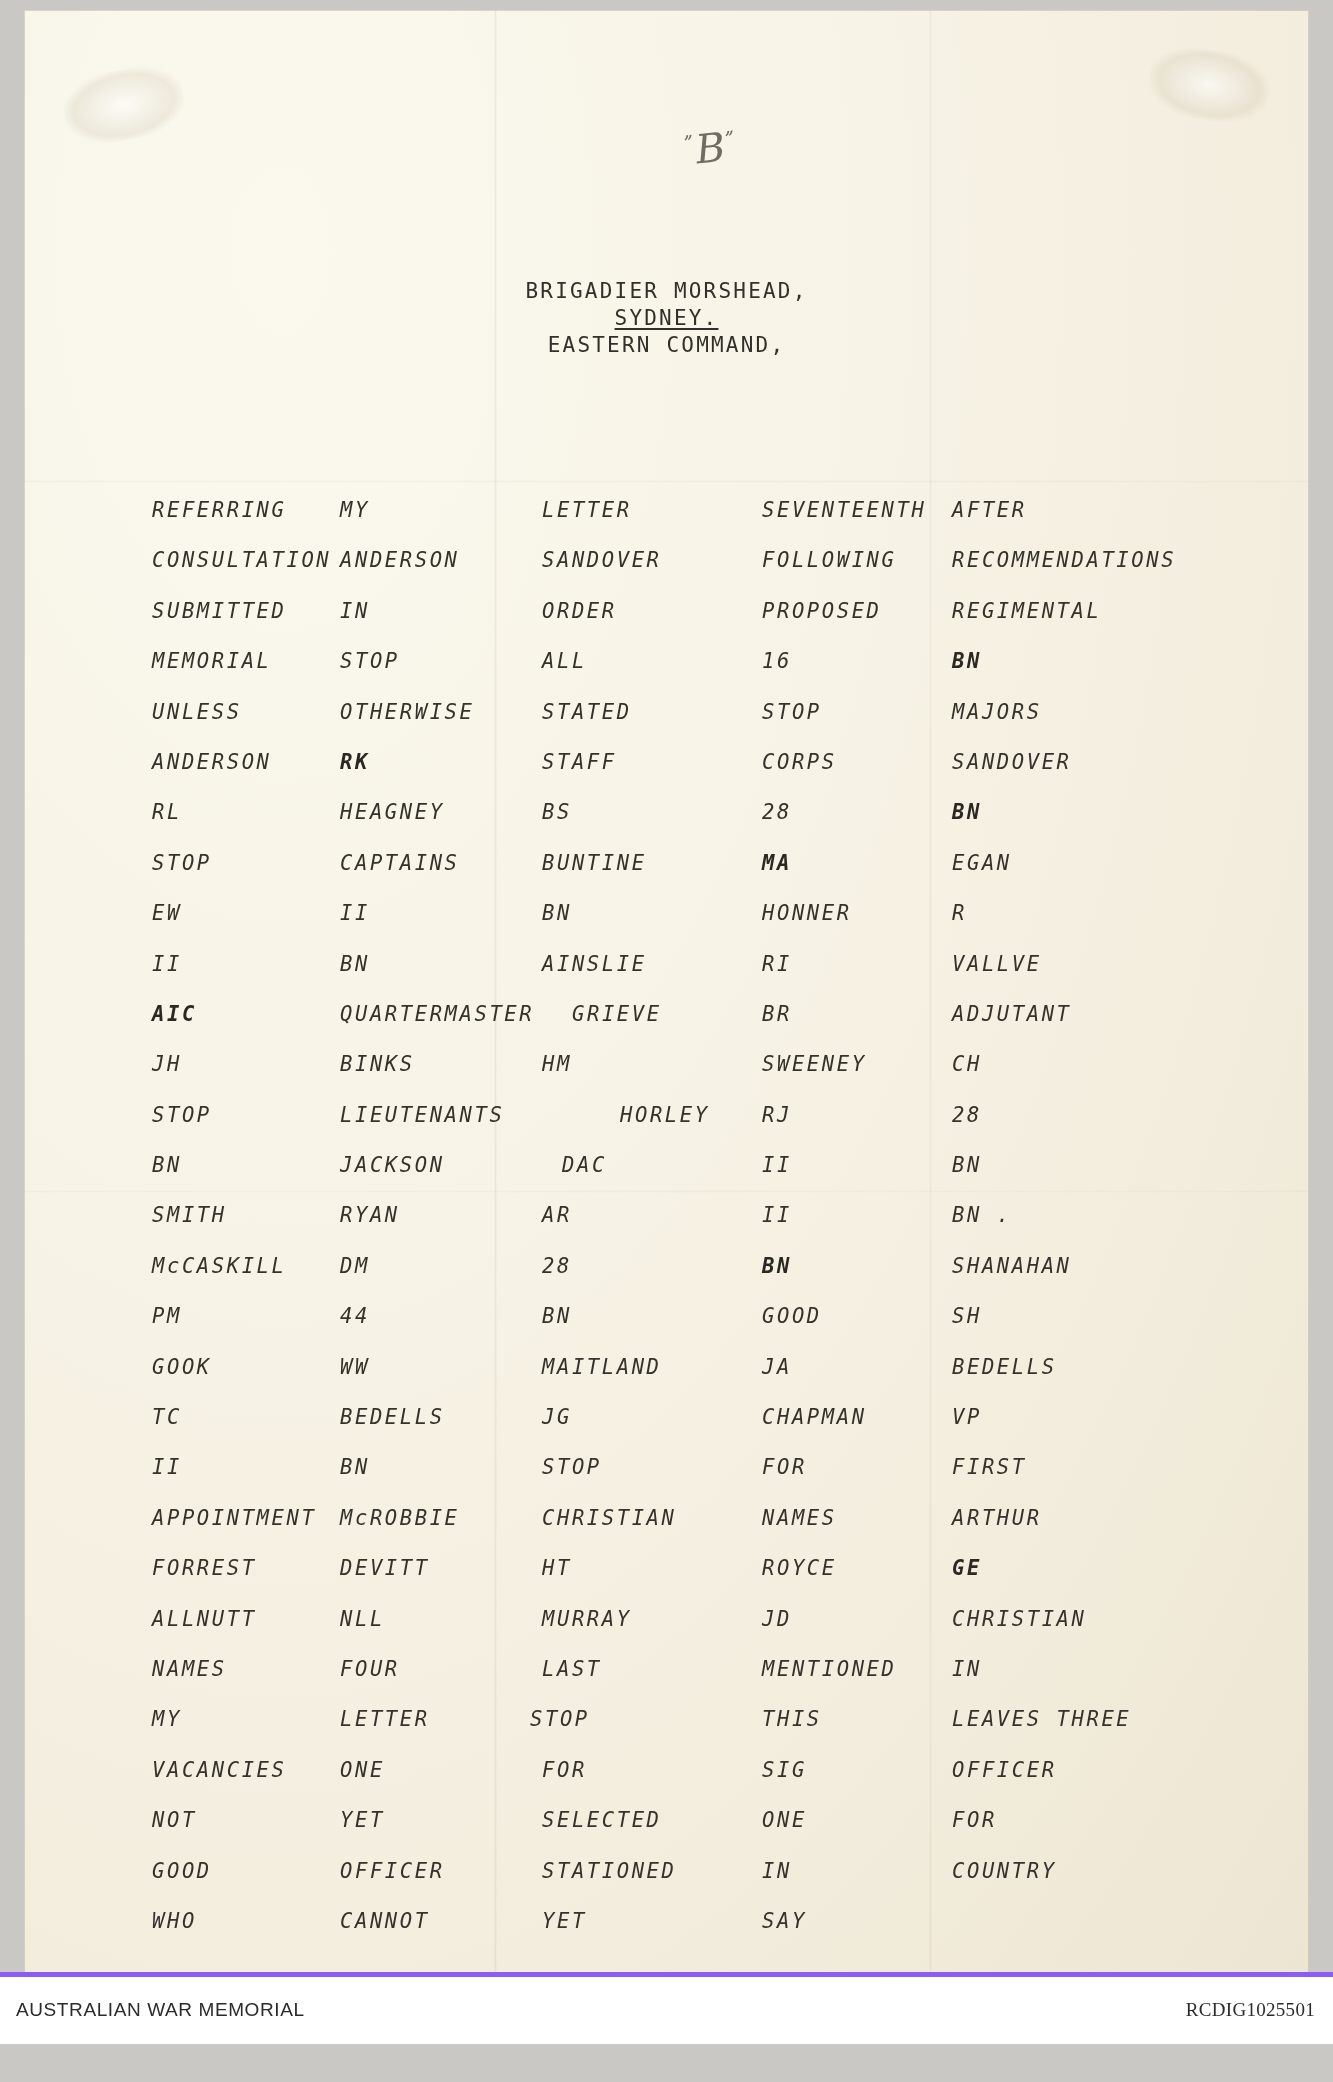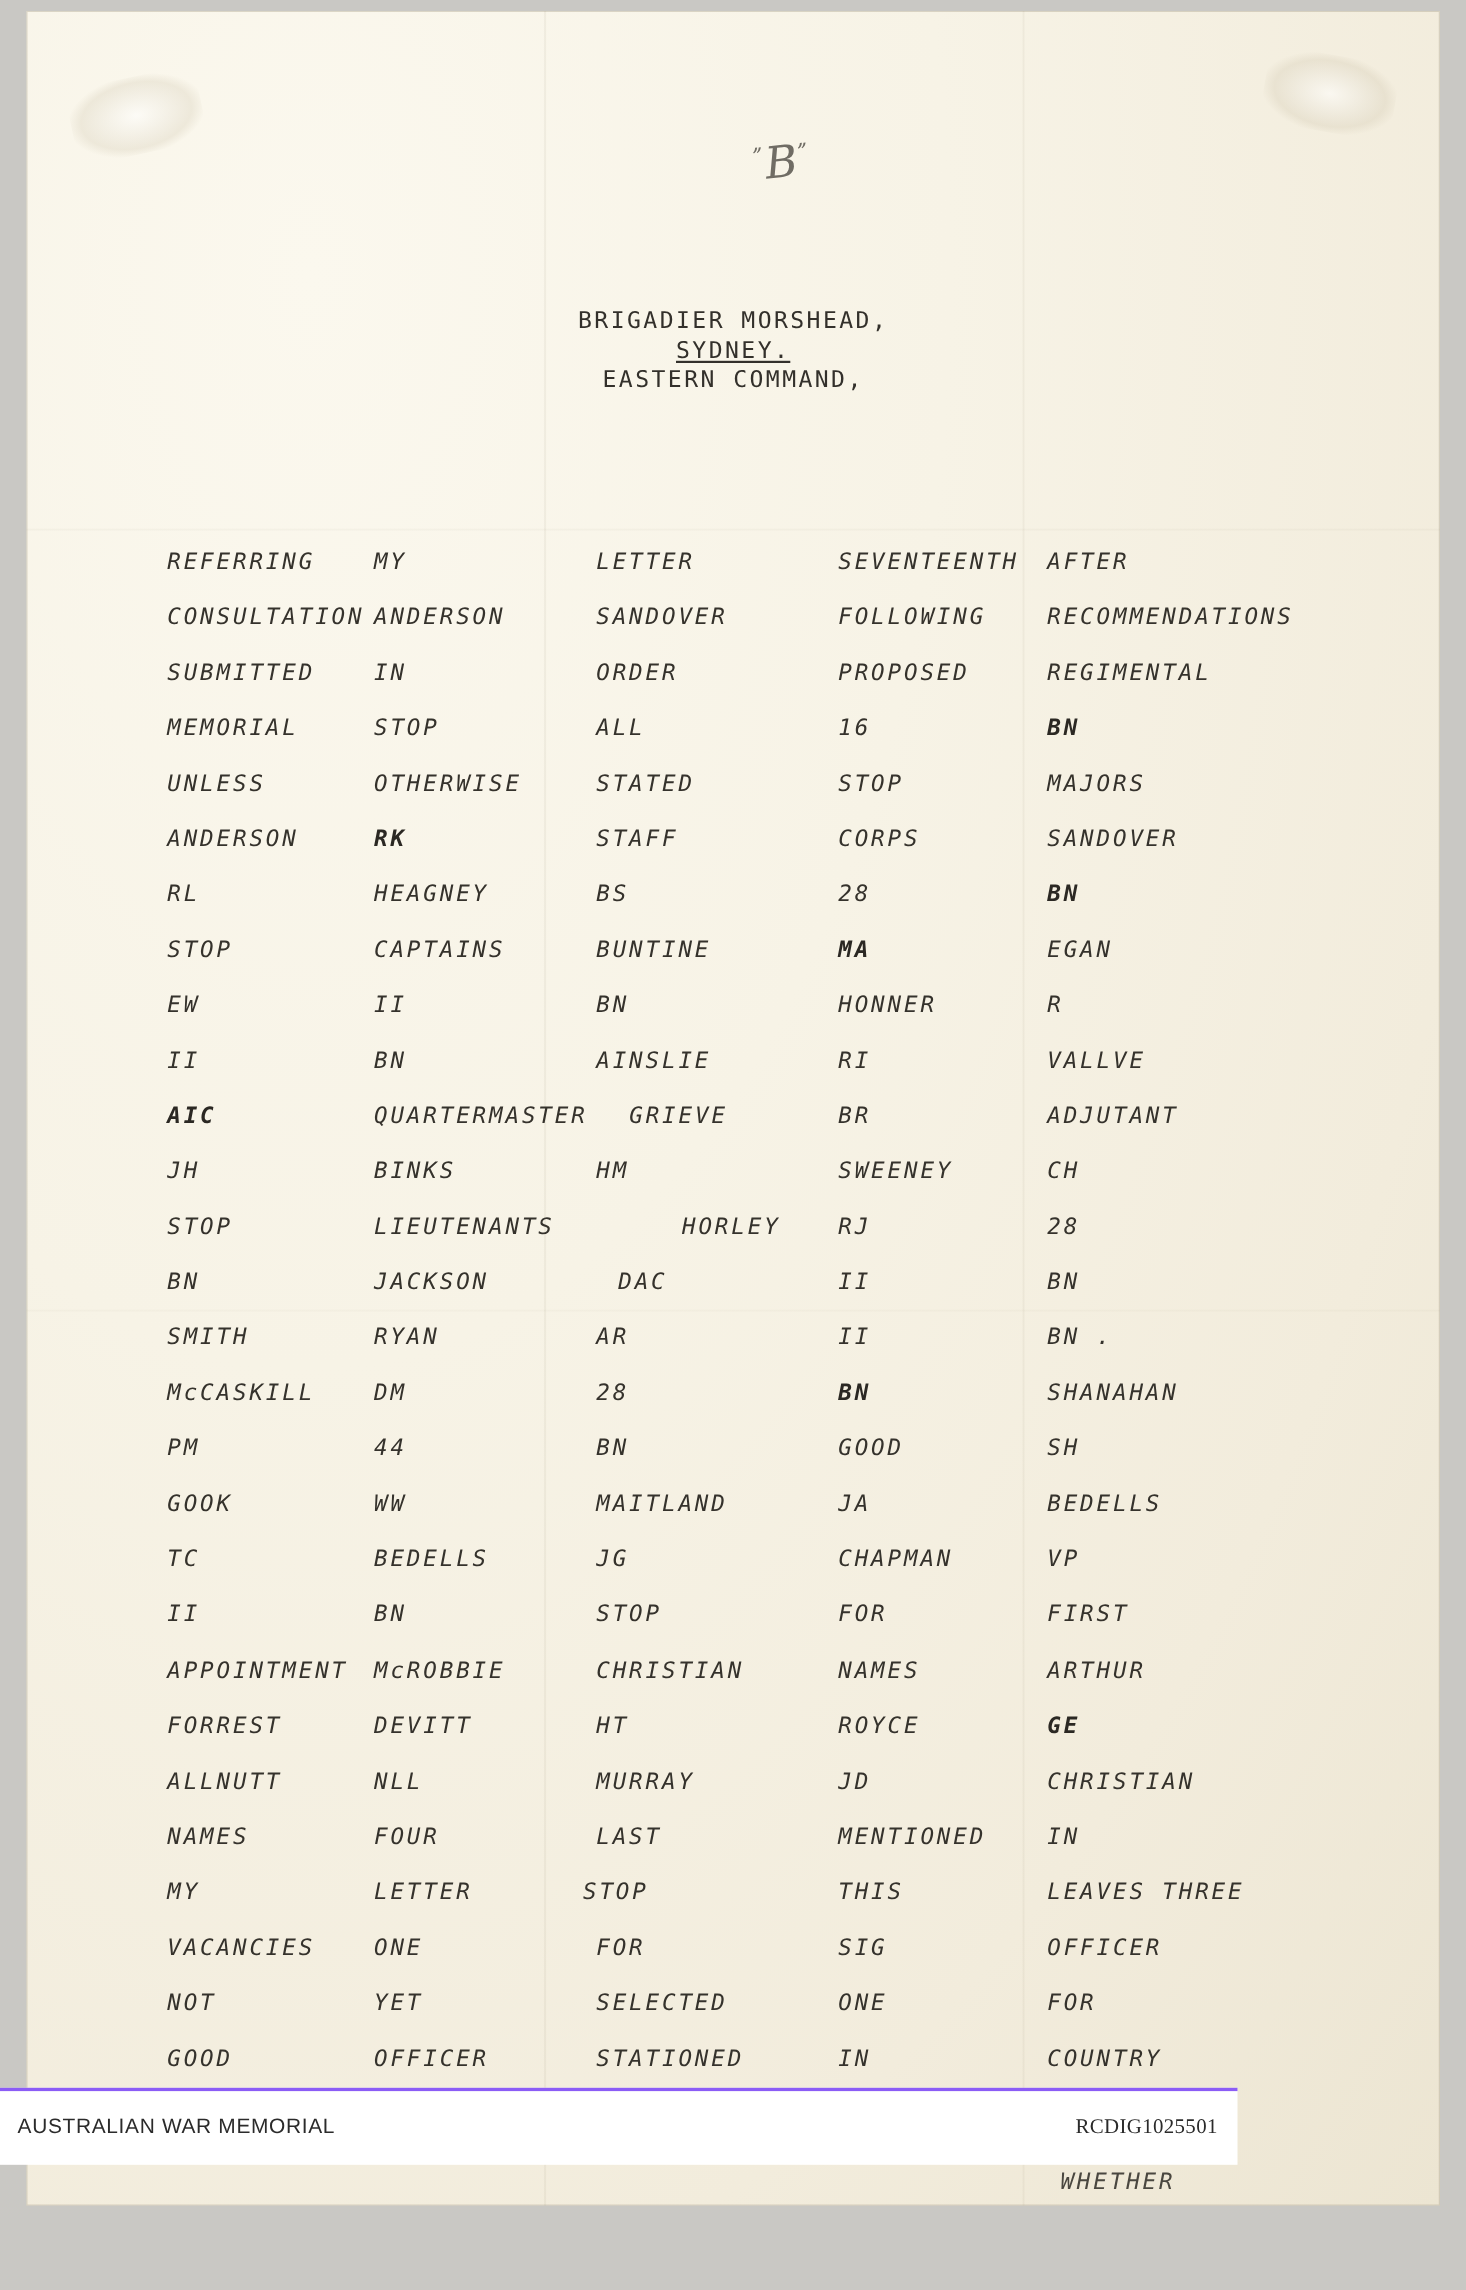--- a/index.html
+++ b/index.html
@@ -54,25 +54,25 @@
     width: 120px;
     height: 70px;
     background: radial-gradient(ellipse at center, rgba(255,255,255,0.55) 0%, rgba(200,190,165,0.25) 60%, rgba(0,0,0,0) 75%);
     transform: rotate(-12deg);
   }
 
   
   #footer {
     position: absolute;
     left: 0;
-    top: 1898px;
-    width: 1125px;
+    top: 1972px;
+    width: 1333px;
     height: 67px;
     background: #ffffff;
-    border-top: 3px solid #8b5cf6;
+    border-top: 5px solid #8b5cf6;
   }
   #footer-left {
     position: absolute;
     left: 16px;
     top: 22px;
     font-family: "Liberation Sans", sans-serif;
     font-size: 19px;
     letter-spacing: 0.6px;
     color: #2b2b2b;
   }

